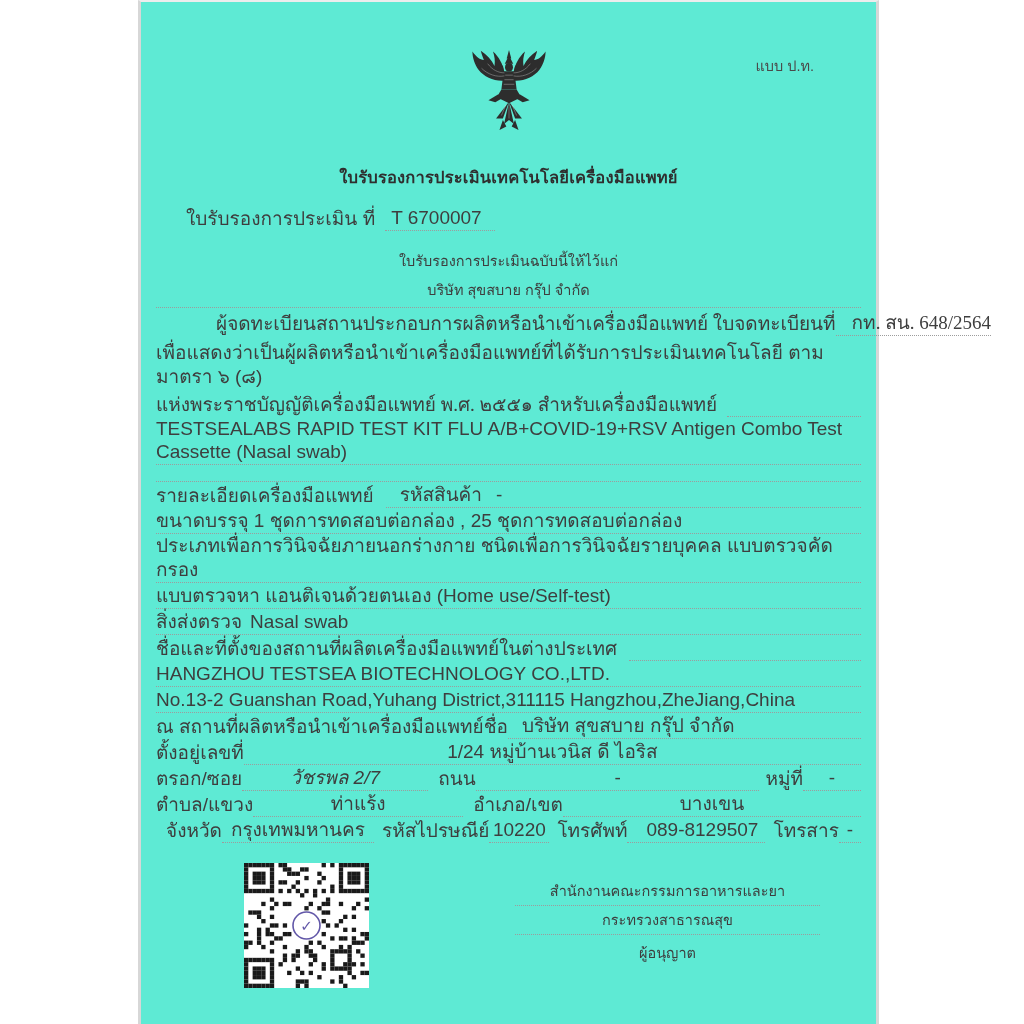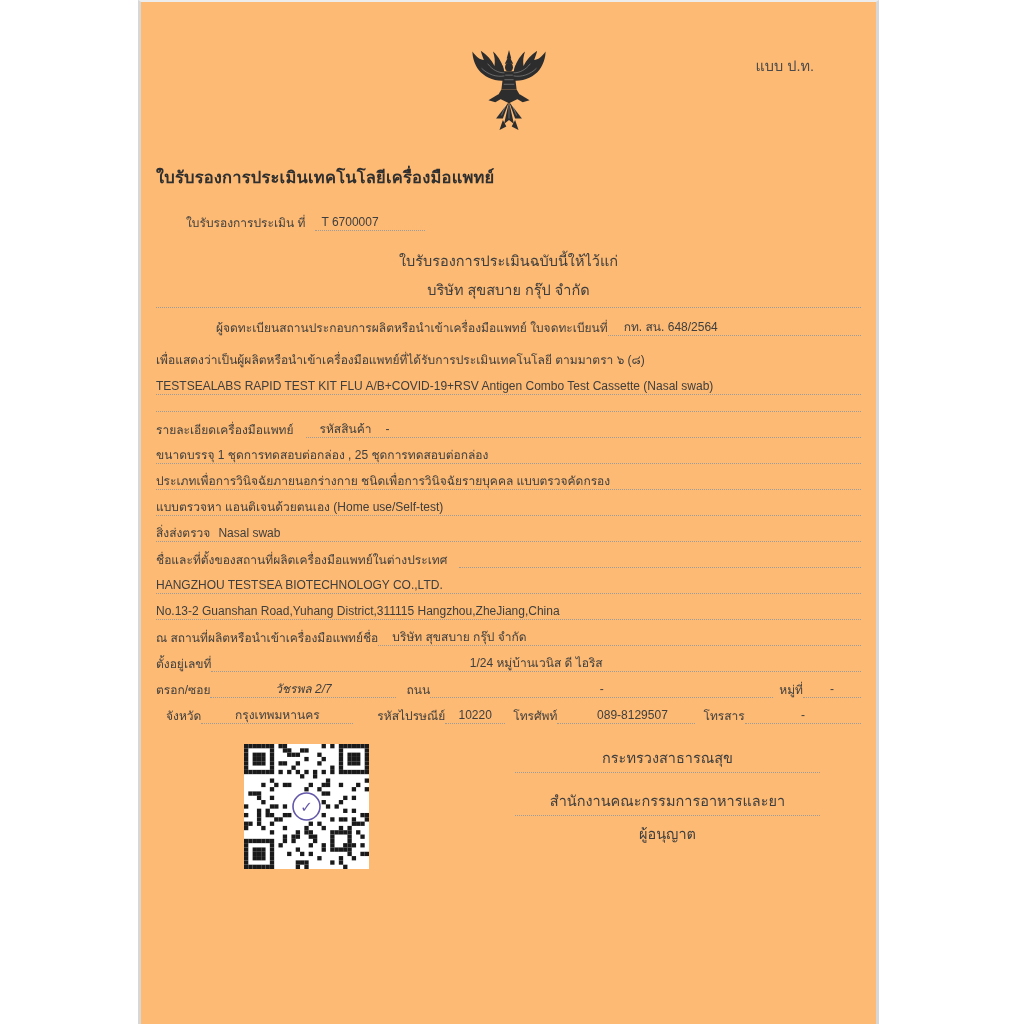--- a/index.html
+++ b/index.html
@@ -1,44 +1,44 @@
 <!DOCTYPE html>
 <html><head>
 <meta charset="utf-8">
 <style>
   * { margin:0; padding:0; box-sizing:border-box; }
   html,body { width:1024px; height:1024px; background:#ffffff; overflow:hidden; }
   body { font-family:"Liberation Sans","DejaVu Sans",sans-serif; color:#3e3e3e; }
 
   .page {
     position:absolute; left:138px; top:0; width:741px; height:1024px;
-    background:#fdba74;
+    background:#5eead4;
     border-left:3px solid #d7d7d7; border-right:3px solid #d7d7d7;
     border-top:2px solid #ededed;
     padding:0 15px;
   }
 
   .form-code { position:absolute; top:52px; right:62px; font-size:14.5px; color:#4a4a4a; }
 
   .emblem-wrap { width:92px; margin:48px auto 0; text-align:center; }
 
-  .doc-title { text-align:left; font-size:16.5px; font-weight:700; color:#2f2f2f; margin-top:14px; letter-spacing:0.2px; }
-
-  .row { display:flex; align-items:flex-end; font-size:12px; line-height:1.25; }
+  .doc-title { text-align:center; font-size:16.5px; font-weight:700; color:#2f2f2f; margin-top:14px; letter-spacing:0.2px; }
+
+  .row { display:flex; align-items:flex-end; font-size:19px; line-height:1.25; }
   .lbl { white-space:nowrap; }
   .fill { flex:1 1 auto; border-bottom:1px dotted #9c9c9c; min-height:2px; text-align:center; }
   .fill.left { text-align:left; padding-left:14px; }
   .fill.fixed { flex:0 0 auto; }
   .ul { border-bottom:1px dotted #9c9c9c; }
   .hr { border-bottom:1px dotted #9c9c9c; height:1px; }
   .centered { text-align:center; font-size:14.5px; }
 
   .h26 { min-height:26px; }
   .h27 { min-height:27px; }
-  .h28 { min-height:28px; }
+  .h28 { min-height:28px;font-family:Liberation Serif, serif; }
   .h32 { min-height:32px; padding-top:5px; } .gap6 { margin-top:6px; }
   .gap14 { margin-top:14px; } .gap18 { margin-top:18px; }
 
   .footer { display:flex; align-items:flex-start; margin-top:20px; }
   .qr-box { margin-left:88px; width:125px; height:125px; }
   .sig-block { margin-left:146px; width:305px; }
   .sig-line { text-align:center; font-size:14.5px; min-height:29px; display:flex; align-items:flex-end; justify-content:center; }
   .sig-line.ul { border-bottom:1px dotted #9c9c9c; }
   .sig-line > span { padding-bottom:3px; }
   .sig-line.last { padding-top:6px; align-items:center; }
@@ -100,20 +100,24 @@
 
   <div class="row h28" style="padding-left:60px;">
     <span class="lbl">ผู้จดทะเบียนสถานประกอบการผลิตหรือนำเข้าเครื่องมือแพทย์ ใบจดทะเบียนที่</span>
     <span class="fill left" style="padding-left:16px; white-space:nowrap;">กท. สน. 648/2564</span>
   </div>
 
   <div class="row h32">
     <span>เพื่อแสดงว่าเป็นผู้ผลิตหรือนำเข้าเครื่องมือแพทย์ที่ได้รับการประเมินเทคโนโลยี ตามมาตรา ๖ (๘)</span>
   </div>
 
+  <div class="row h28">
+    <span class="lbl">แห่งพระราชบัญญัติเครื่องมือแพทย์ พ.ศ. ๒๕๕๑ สำหรับเครื่องมือแพทย์</span>
+    <span class="fill" style="margin-left:10px;"></span>
+  </div>
 
   <div class="row h27 ul">
     <span>TESTSEALABS RAPID TEST KIT FLU A/B+COVID-19+RSV Antigen Combo Test Cassette (Nasal swab)</span>
   </div>
 
   <div class="hr" style="margin-top:16px;"></div>
 
   <div class="row h26">
     <span class="lbl">รายละเอียดเครื่องมือแพทย์</span>
     <span class="fill left" style="margin-left:12px;">
@@ -164,25 +168,31 @@
 
   <div class="row h26">
     <span class="lbl">ตรอก/ซอย</span>
     <span class="fill fixed" style="width:186px;font-style:italic;">วัชรพล 2/7</span>
     <span class="lbl" style="margin-left:10px;">ถนน</span>
     <span class="fill">-</span>
     <span class="lbl" style="margin-left:6px;">หมู่ที่</span>
     <span class="fill fixed" style="width:58px;">-</span>
   </div>
 
+  <div class="row h26">
+    <span class="lbl">ตำบล/แขวง</span>
+    <span class="fill fixed" style="width:210px;">ท่าแร้ง</span>
+    <span class="lbl" style="margin-left:10px;">อำเภอ/เขต</span>
+    <span class="fill">บางเขน</span>
+  </div>
 
   <div class="row h26" style="padding-left:10px;">
     <span class="lbl">จังหวัด</span>
     <span class="fill fixed" style="width:152px;">กรุงเทพมหานคร</span>
-    <span class="lbl" style="margin-left:24px;">รหัสไปรษณีย์</span>
+    <span class="lbl" style="margin-left:8px;">รหัสไปรษณีย์</span>
     <span class="fill fixed" style="width:60px;">10220</span>
     <span class="lbl" style="margin-left:8px;">โทรศัพท์</span>
     <span class="fill fixed" style="width:138px;padding-left:12px;">089-8129507</span>
     <span class="lbl" style="margin-left:8px;">โทรสาร</span>
     <span class="fill">-</span>
   </div>
 
 
   <div class="footer">
     <div class="qr-box">
@@ -443,25 +453,25 @@
             <rect x="25.86" y="120.69" width="4.31" height="4.31"></rect>
             <rect x="51.72" y="120.69" width="4.31" height="4.31"></rect>
             <rect x="60.34" y="120.69" width="4.31" height="4.31"></rect>
             <rect x="99.14" y="120.69" width="4.31" height="4.31"></rect>
           </g>
         <circle cx="62.5" cy="62.5" r="13.5" fill="#ffffff" stroke="#6257a8" stroke-width="1.6"></circle>
         <text x="62.5" y="68" text-anchor="middle" font-size="15" fill="#6257a8" font-family="'DejaVu Sans',sans-serif">✓</text>
       </svg>
     </div>
     <div class="sig-block">
+      <div class="sig-line ul" style="margin-top:14px;">
+        <span>สำนักงานคณะกรรมการอาหารและยา</span>
+      </div>
       <div class="sig-line ul">
         <span>กระทรวงสาธารณสุข</span>
-      </div>
-      <div class="sig-line ul" style="margin-top:14px;">
-        <span>สำนักงานคณะกรรมการอาหารและยา</span>
       </div>
       <div class="sig-line last">
         <span>ผู้อนุญาต</span>
       </div>
     </div>
   </div>
 
 </div>
 
 </body></html>

